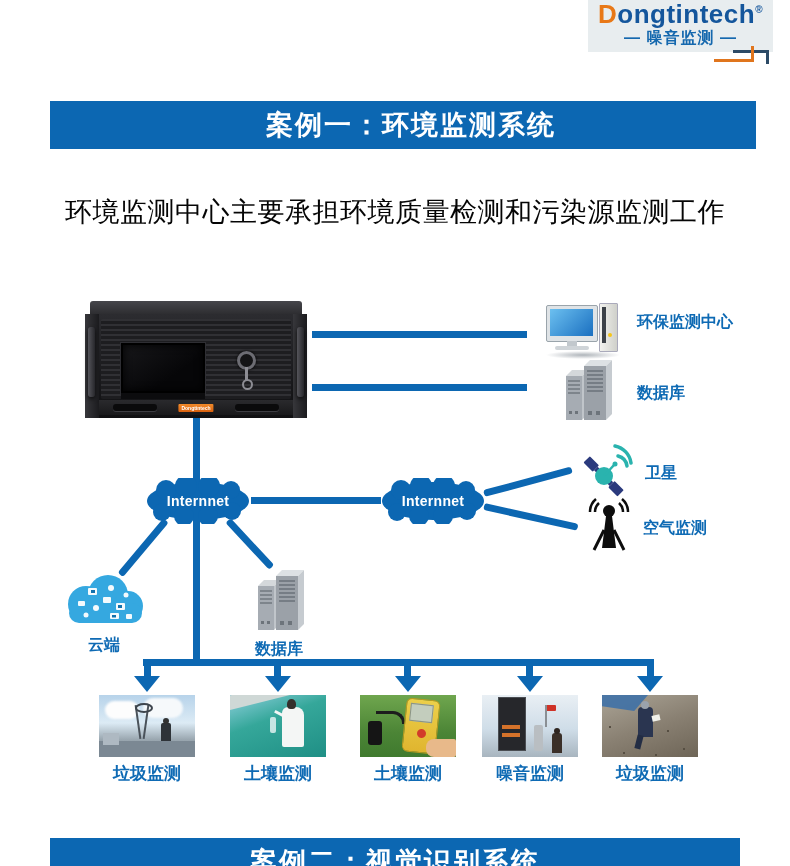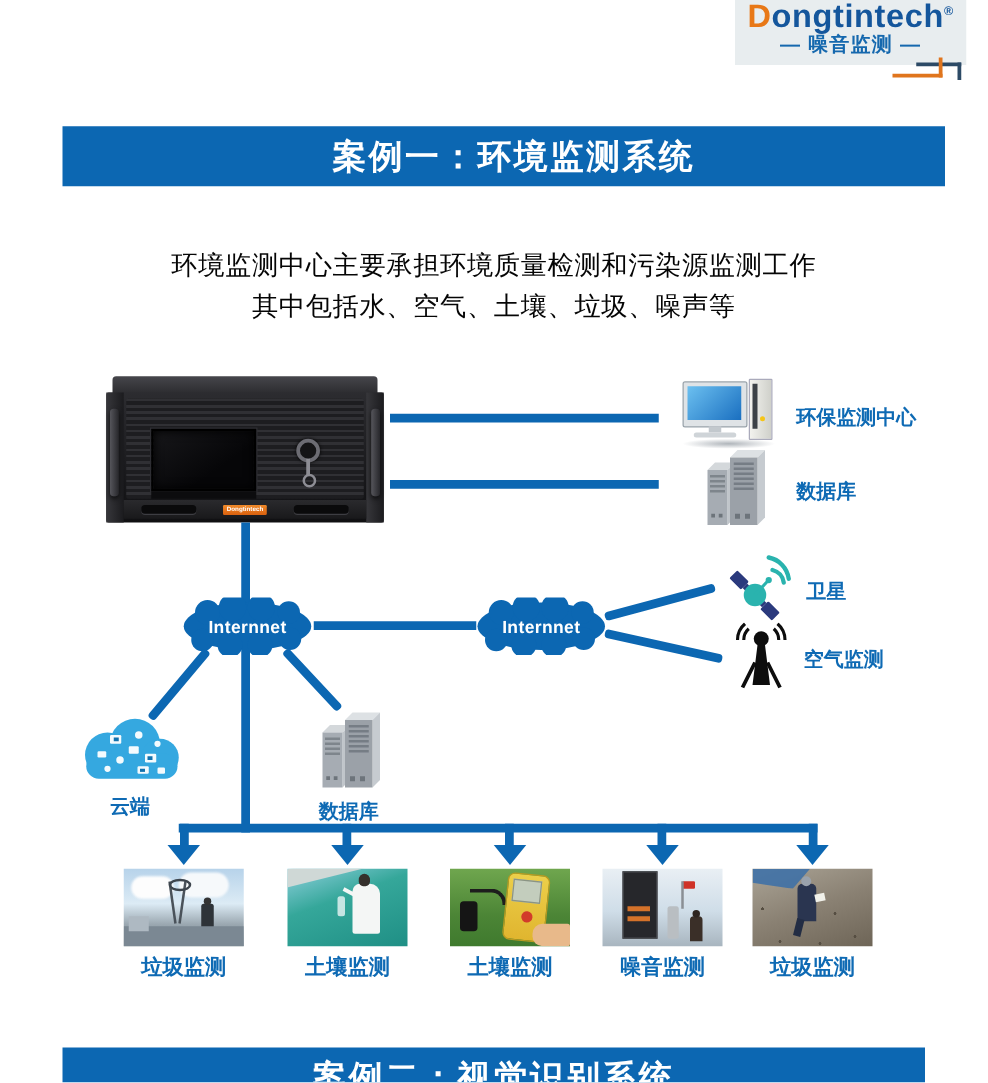--- a/index.html
+++ b/index.html
@@ -22,21 +22,21 @@
   .logo-reg{font-size:10px;vertical-align:super;}
   .logo-cn{text-align:center;font-size:16px;font-weight:bold;color:#1568ae;letter-spacing:1px;line-height:20px;}
   .decor{position:absolute;}
   .decor-navy{background:#2c4a66;}
   .decor-orange{background:#e0751d;}
   
   .banner{left:50px;width:690px;height:48px;background:var(--blue);color:#fff;
     display:flex;align-items:center;justify-content:center;
     font-size:27px;font-weight:bold;letter-spacing:2px;}
   
-  .desc{left:0;top:196px;width:790px;text-align:center;font-size:21px;color:#050505;
+  .desc{left:0;top:196px;width:790px;text-align:center;font-size:27px;color:#050505;
     line-height:33px;letter-spacing:0.5px;font-weight:500;}
   
   .line{position:absolute;background:var(--blue);}
   .diag{position:absolute;height:7px;background:var(--blue);transform-origin:left center;border-radius:3px;}
   .arrowhead{position:absolute;width:0;height:0;border-left:13px solid transparent;
     border-right:13px solid transparent;border-top:16px solid var(--blue);}
   
   .inet{position:absolute;width:104px;height:46px;}
   .inet svg{position:absolute;inset:0;}
   .inet-label{position:absolute;inset:0;display:flex;align-items:center;justify-content:center;
@@ -80,21 +80,20 @@
   <div class="decor decor-navy" style="left:766px;top:50px;width:3px;height:14px;"></div>
   <div class="decor decor-orange" style="left:714px;top:59px;width:40px;height:3px;"></div>
   <div class="decor decor-orange" style="left:751px;top:46px;width:3px;height:16px;"></div>
 
   <div class="abs banner" style="top:101px;padding-left:16px;">
     <span>案例一：环境监测系统</span>
   </div>
 
   <div class="abs desc">
     <div>环境监测中心主要承担环境质量检测和污染源监测工作</div>
-    <div>其中包括水、空气、土壤、垃圾、噪声等</div>
   </div>
 
   <div class="abs chassis">
     <div class="ch-top"></div>
     <div class="ch-body"></div>
     <div class="ch-ear" style="left:0;"></div>
     <div class="ch-ear" style="right:0;"></div>
     <div class="ch-ridges"></div>
     <div class="ch-handle" style="left:3px;"></div>
     <div class="ch-handle" style="right:3px;"></div>
@@ -115,21 +114,21 @@
   <div class="icon" style="left:546px;top:303px;width:74px;height:52px;">
     <div class="abs" style="position:absolute;left:0;top:2px;width:50px;height:35px;background:#dfe3e6;border:1px solid #9aa4ab;border-radius:2px;"></div>
     <div class="abs" style="position:absolute;left:4px;top:6px;width:43px;height:27px;background:linear-gradient(135deg,#6cc0f0,#1a6fc0);"></div>
     <div class="abs" style="position:absolute;left:21px;top:38px;width:10px;height:5px;background:#c2c8cd;"></div>
     <div class="abs" style="position:absolute;left:9px;top:43px;width:34px;height:4px;background:#cfd4d8;border-radius:2px;"></div>
     <div class="abs" style="position:absolute;left:53px;top:0;width:17px;height:47px;background:linear-gradient(90deg,#f2f2ee,#cfd0ca);border:1px solid #aab;border-radius:1px;"></div>
     <div class="abs" style="position:absolute;left:56px;top:4px;width:4px;height:36px;background:#3c4147;"></div>
     <div class="abs" style="position:absolute;left:62px;top:30px;width:4px;height:4px;background:#f5c518;border-radius:50%;"></div>
     <div class="abs" style="position:absolute;left:0;bottom:-4px;width:74px;height:8px;background:radial-gradient(closest-side,rgba(110,120,130,.55),transparent);"></div>
   </div>
-  <div class="nlabel" style="left:637px;top:324px;">环保监测中心</div>
+  <div class="nlabel" style="left:637px;top:312px;">环保监测中心</div>
 
   <div class="icon" style="left:560px;top:356px;width:54px;height:66px;">
     <svg width="54" height="66" viewBox="0 0 54 66">
       <polygon points="6,20 12,14 28,14 22,20" fill="#d4d8db"></polygon>
       <polygon points="22,20 28,14 28,58 22,64" fill="#c0c5ca"></polygon>
       <rect x="6" y="20" width="16" height="44" fill="#a6acb3"></rect>
       <g stroke="#7e858c" stroke-width="2">
         <line x1="8" y1="25" x2="20" y2="25"></line>
           <line x1="8" y1="29" x2="20" y2="29"></line>
         <line x1="8" y1="33" x2="20" y2="33"></line>

